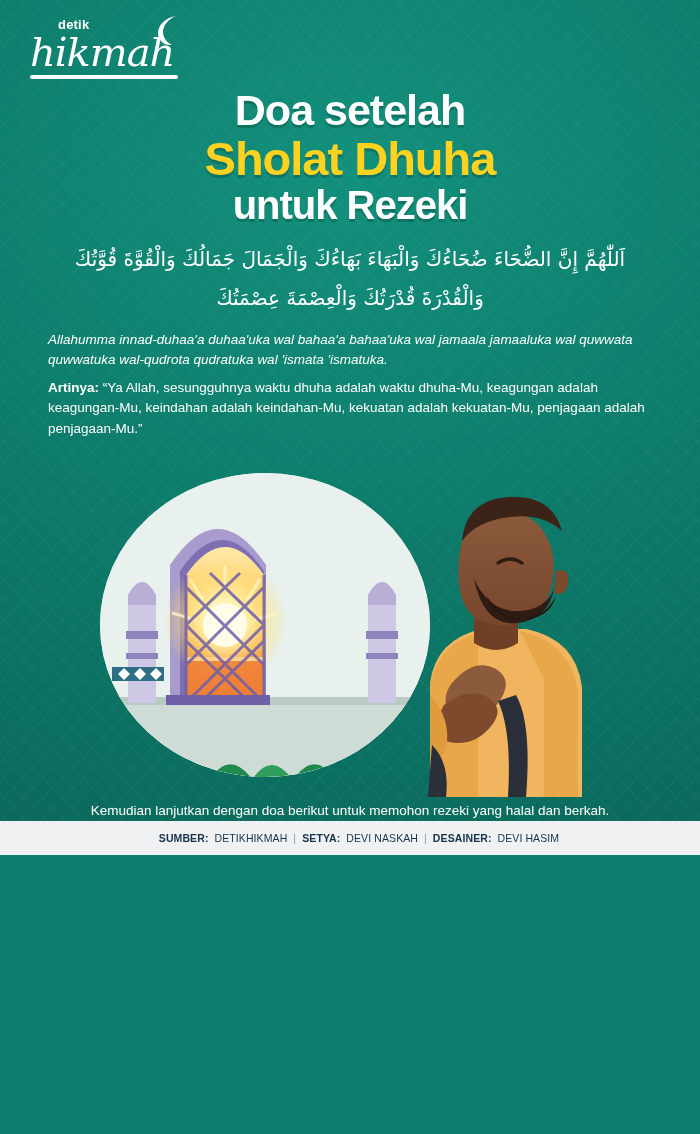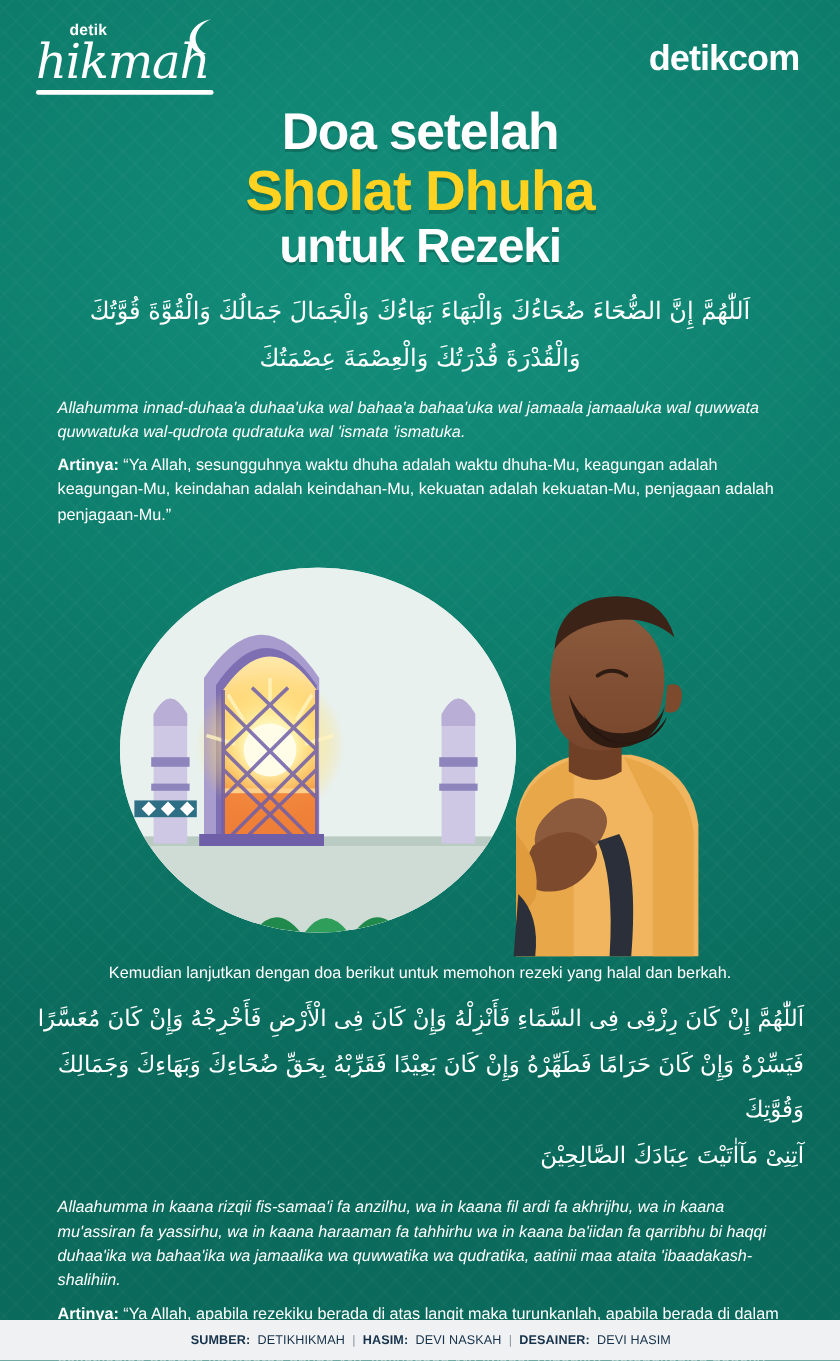--- a/index.html
+++ b/index.html
@@ -5,21 +5,21 @@
   * { box-sizing: border-box; margin: 0; padding: 0; }
   body {
     width: 700px; height: 1134px;
     font-family: "Liberation Sans", sans-serif;
     background: #0e7d6e;
     overflow: hidden;
     position: relative;
   }
   .poster {
     position: relative;
-    width: 700px; height: 1134px;
+    width: 700px; height: 855px;
     background:
       radial-gradient(ellipse 900px 700px at 50% 20%, #12907c 0%, #0d7a69 55%, #0a6a5c 100%);
     overflow: hidden;
   }
   
   .bg-pattern {
     position: absolute; inset: 0;
     background-image:
       repeating-linear-gradient(45deg, rgba(255,255,255,0.018) 0 2px, transparent 2px 14px),
       repeating-linear-gradient(-45deg, rgba(255,255,255,0.018) 0 2px, transparent 2px 14px);
@@ -181,21 +181,20 @@
 
   <div class="header">
     <div class="logo-hikmah">
       <div class="logo-detik-small">detik</div>
       <div class="logo-hikmah-word">hikmah</div>
       <div class="logo-hikmah-underline"></div>
       <svg class="moon-icon" viewBox="0 0 34 34">
         <path d="M26 2 C14 4 8 12 8 19 C8 26 14 32 22 31 C16 28 13 23 13 18 C13 12 18 5 26 2 Z" fill="#ffffff"></path>
       </svg>
     </div>
-    <div class="logo-detikcom">detikcom</div>
   </div>
 
   <div class="titles">
     <div class="title-l1">Doa setelah</div>
     <div class="title-l2">Sholat Dhuha</div>
     <div class="title-l3">untuk Rezeki</div>
   </div>
 
   <div class="arabic">اَللّٰهُمَّ إِنَّ الضُّحَاءَ ضُحَاءُكَ وَالْبَهَاءَ بَهَاءُكَ وَالْجَمَالَ جَمَالُكَ وَالْقُوَّةَ قُوَّتُكَ</div>
   <div class="arabic" style="padding-top:0">وَالْقُدْرَةَ قُدْرَتُكَ وَالْعِصْمَةَ عِصْمَتُكَ</div>
@@ -340,19 +339,19 @@
   <div class="translit" style="padding-top:14px">Allaahumma in kaana rizqii fis-samaa'i fa anzilhu, wa in kaana fil ardi fa akhrijhu, wa in kaana mu'assiran fa yassirhu, wa in kaana haraaman fa tahhirhu wa in kaana ba'iidan fa qarribhu bi haqqi duhaa'ika wa bahaa'ika wa jamaalika wa quwwatika wa qudratika, aatinii maa ataita 'ibaadakash-shalihiin.</div>
   <div class="meaning">
     <b>Artinya:</b>
     <span>“Ya Allah, apabila rezekiku berada di atas langit maka turunkanlah, apabila berada di dalam bumi maka keluarkanlah, apabila sukar mudahkanlah, apabila haram sucikanlah, apabila jauh dekatkanlah dengan kebenaran dhuha-Mu, kekuasaan-Mu (wahai Tuhanku), datangkanlah padaku apa yang Engkau datangkan kepada hamba-hamba-Mu yang saleh.”</span>
   </div>
 
   <div class="footer">
     <b>SUMBER:</b>
     <span>DETIKHIKMAH</span>
     <span class="sep">|</span>
-    <b>HASIM:</b>
+    <b>SETYA:</b>
     <span>DEVI NASKAH</span>
     <span class="sep">|</span>
     <b>DESAINER:</b>
     <span>DEVI HASIM</span>
   </div>
 </div>
 
 </body></html>

